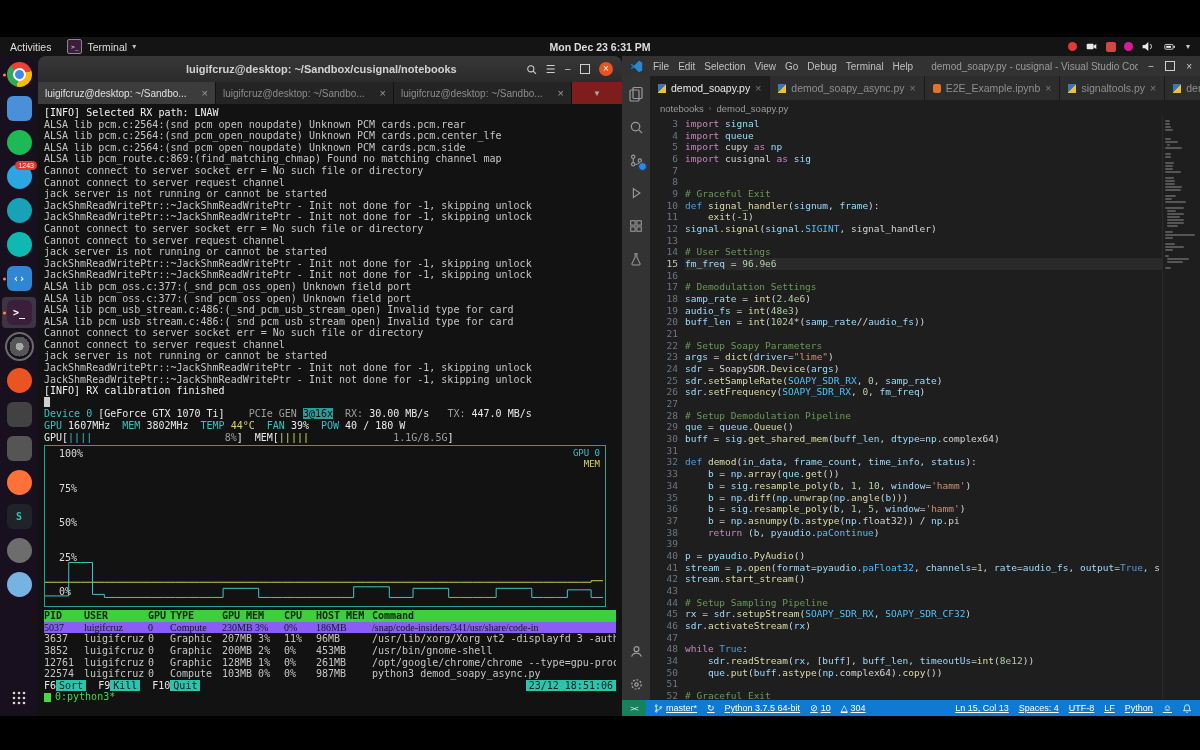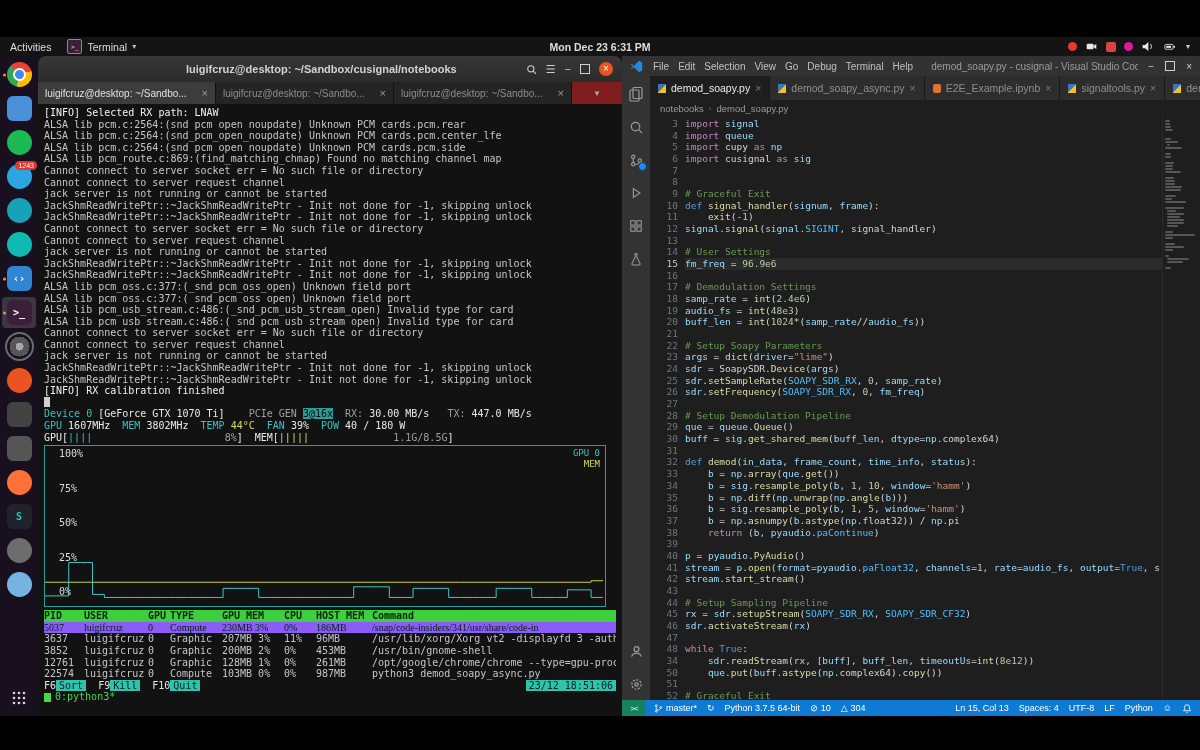--- a/index.html
+++ b/index.html
@@ -119,21 +119,21 @@
   .s-com{color:#6a9955}.s-str{color:#ce9178}.s-kwp{color:#c586c0}.s-kwb{color:#569cd6}
   .s-num{color:#b5cea8}.s-const{color:#4fc1ff}.s-fn{color:#dcdcaa}.s-var{color:#9cdcfe}
   .vs-minimap{width:38px;padding:4px 3px 0 2px;box-sizing:border-box;background:#1e1e1e;border-left:1px solid #2a2a2a;flex:0 0 auto;}
   .mm-bar{height:2px;margin-bottom:1px;background:rgba(205,205,205,.32);border-radius:1px;}
   .vs-status{position:absolute;left:0;right:0;bottom:0;height:16px;background:#0e7ad3;color:#fff;display:flex;
              align-items:center;font-size:9px;}
   .vs-remote{width:24px;height:16px;background:#16825d;display:flex;align-items:center;justify-content:center;
              font-size:8px;letter-spacing:-1px;flex:0 0 auto;}
   .vs-st-left{display:flex;align-items:center;gap:10px;padding:0 8px;overflow:hidden;}
   .vs-st-right{margin-left:auto;display:flex;align-items:center;gap:10px;padding:0 8px;white-space:nowrap;}
-  .vs-st-item{display:flex;align-items:center;gap:3px;white-space:nowrap;}
+  .vs-st-item{display:flex;align-items:center;gap:3px;white-space:nowrap;text-decoration:underline;}
   .st-g{font-size:9px;}
 
   
   .player{position:absolute;left:0;top:716px;width:1200px;height:34px;background:#0c0c0c;}
   .prog{position:absolute;top:0;left:0;right:0;height:3px;background:#474747;}
   .prog-fill{height:100%;background:#f00;}
   .prog-dot{position:absolute;top:-3px;width:9px;height:9px;border-radius:50%;background:#f00;margin-left:-4px;}
   .player-row{position:absolute;top:3px;left:0;right:0;bottom:0;display:flex;align-items:center;
               padding:0 14px;color:#e6e6e6;font-size:11px;}
   .pr-right{margin-left:auto;display:flex;align-items:center;gap:14px;color:#ddd;}

